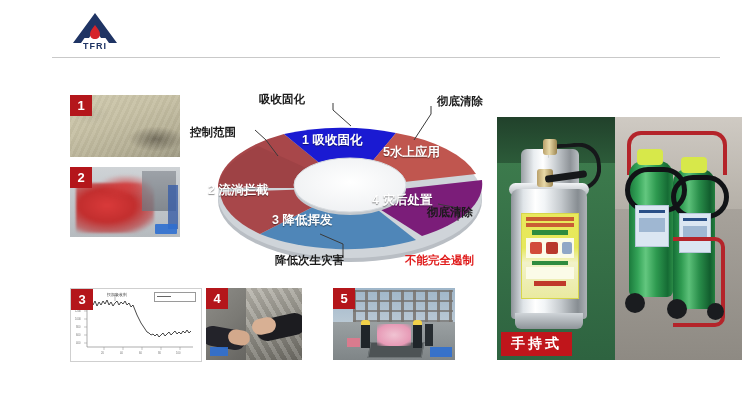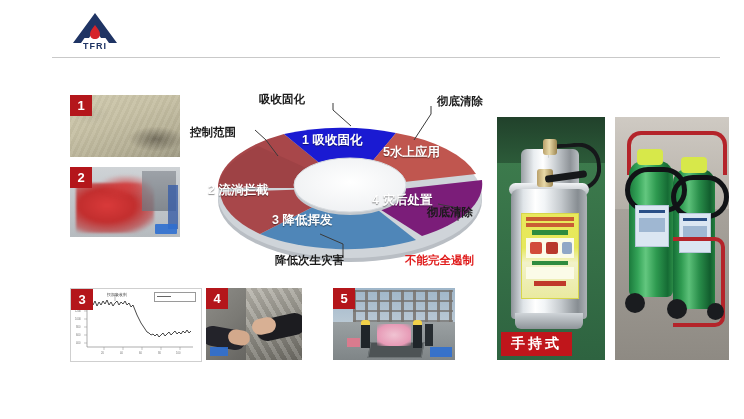--- a/index.html
+++ b/index.html
@@ -158,21 +158,21 @@
   .seg-label{
     position:absolute;color:#fff;font-weight:bold;font-size:12.5px;
     white-space:nowrap;text-shadow:0 1px 1px rgba(0,0,0,.45);
   }
   .callout{
     position:absolute;font-size:11.5px;font-weight:bold;color:#1a1a1a;white-space:nowrap;
   }
   .callout.warn{color:#e01b1b;}
 
   
-  .prod{position:absolute;overflow:hidden;}
+  .prod{position:absolute;overflow:hidden;padding-left:13px;}
   .prod .caption{
     position:absolute;left:4px;bottom:4px;
     background:#c0151b;color:#fff;font-weight:bold;font-size:14px;
     padding:3px 10px;letter-spacing:3px;
   }
   #prodLeft{left:497px;top:117px;width:108px;height:243px;background:#2f6b42;}
   #prodLeft .wall{position:absolute;left:0;top:0;right:0;height:46px;
     background:linear-gradient(180deg,#21412b,#2c5b39);}
   #prodLeft .wall2{position:absolute;left:0;top:46px;right:0;bottom:0;
     background:linear-gradient(180deg,#3c7a4c,#2e6340);}

